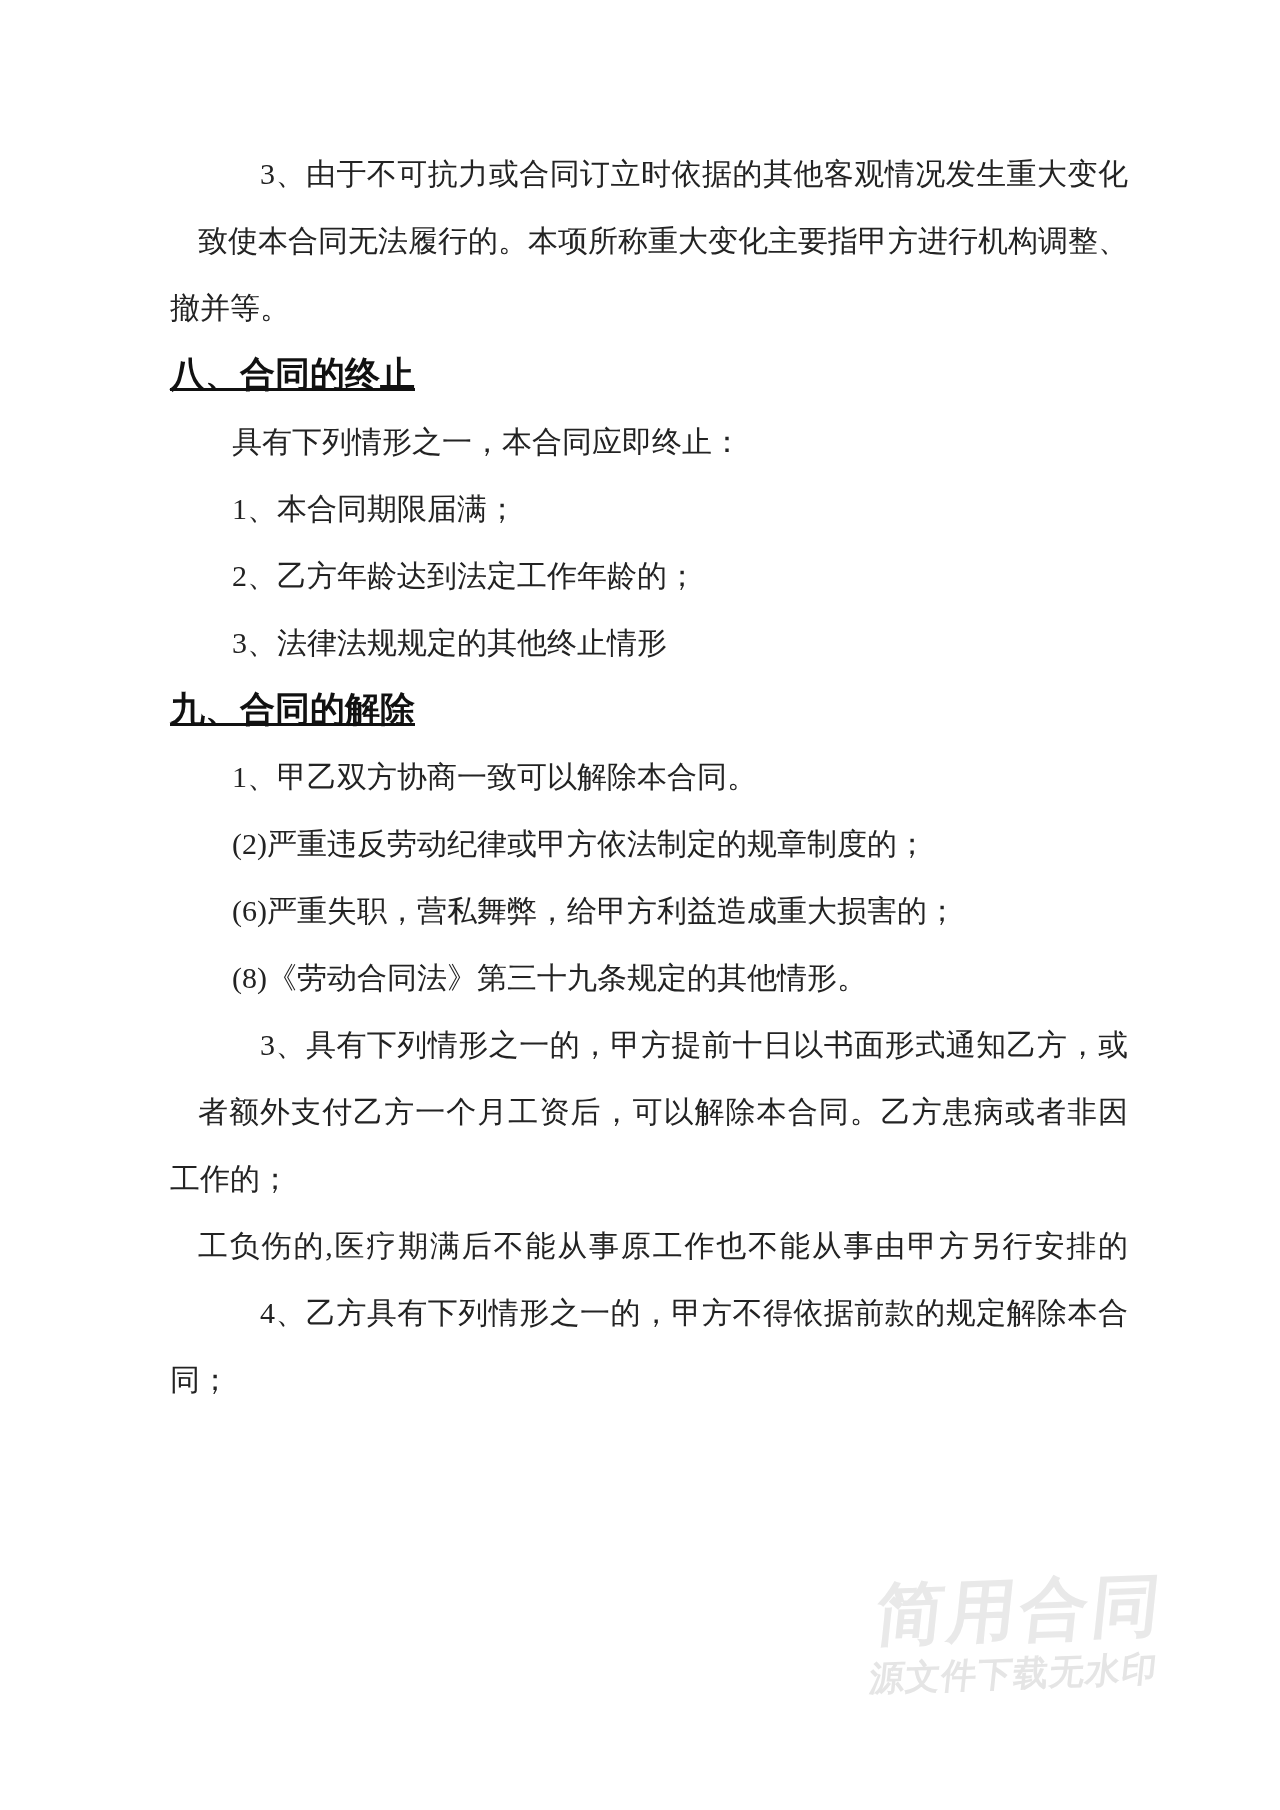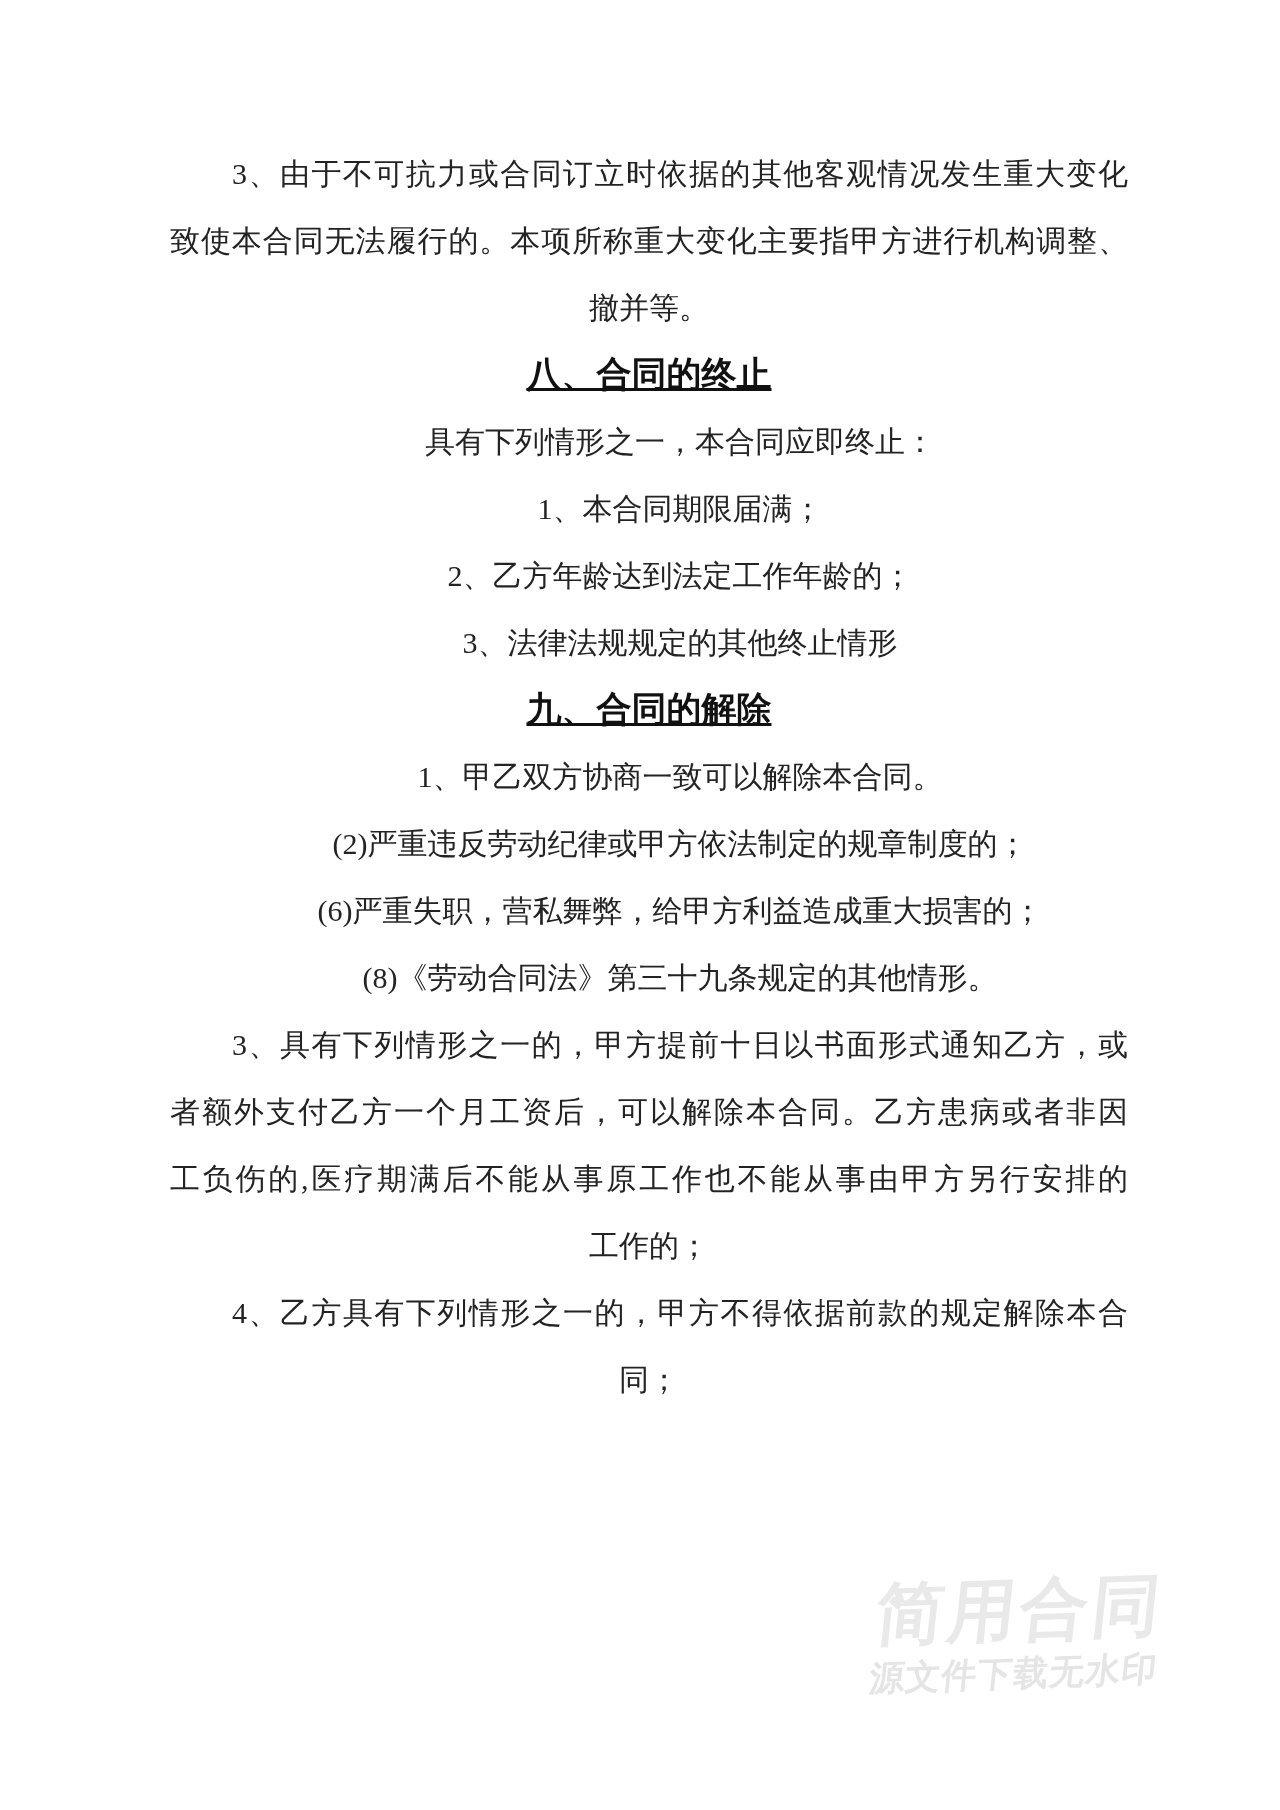--- a/index.html
+++ b/index.html
@@ -18,23 +18,23 @@
   
   .doc-body {
     position: absolute;
     left: 170px;
     top: 140px;
     width: 958px;
     font-size: 30px;
     line-height: 67px;
     letter-spacing: 0;
   }
-  .line { text-align: center; }
+  .line { text-align: left; }
   .line.ind { text-indent: 62px; }
-  .line.fill { text-align: justify; text-align-last: justify; }
+  .line.fill { text-align: justify; text-align-last: justify; margin-left: 28px; }
   .line.heading {
     font-weight: bold;
     font-size: 35px;
     color: #111111;
     text-decoration: underline;
   }
 
   
   .watermark {
     position: absolute;
@@ -77,22 +77,22 @@
       <div class="line ind">1、本合同期限届满；</div>
       <div class="line ind">2、乙方年龄达到法定工作年龄的；</div>
       <div class="line ind">3、法律法规规定的其他终止情形</div>
       <div class="line heading">九、合同的解除</div>
       <div class="line ind">1、甲乙双方协商一致可以解除本合同。</div>
       <div class="line ind">(2)严重违反劳动纪律或甲方依法制定的规章制度的；</div>
       <div class="line ind">(6)严重失职，营私舞弊，给甲方利益造成重大损害的；</div>
       <div class="line ind">(8)《劳动合同法》第三十九条规定的其他情形。</div>
       <div class="line ind fill">3、具有下列情形之一的，甲方提前十日以书面形式通知乙方，或</div>
       <div class="line fill">者额外支付乙方一个月工资后，可以解除本合同。乙方患病或者非因</div>
+      <div class="line">工作的；</div>
       <div class="line fill">工负伤的,医疗期满后不能从事原工作也不能从事由甲方另行安排的</div>
-      <div class="line">工作的；</div>
       <div class="line ind fill">4、乙方具有下列情形之一的，甲方不得依据前款的规定解除本合</div>
       <div class="line">同；</div>
     </div>
 
   <div class="watermark">
     <div class="wm-big">简用合同</div>
     <div class="wm-small">源文件下载无水印</div>
   </div>
 
 </div>

